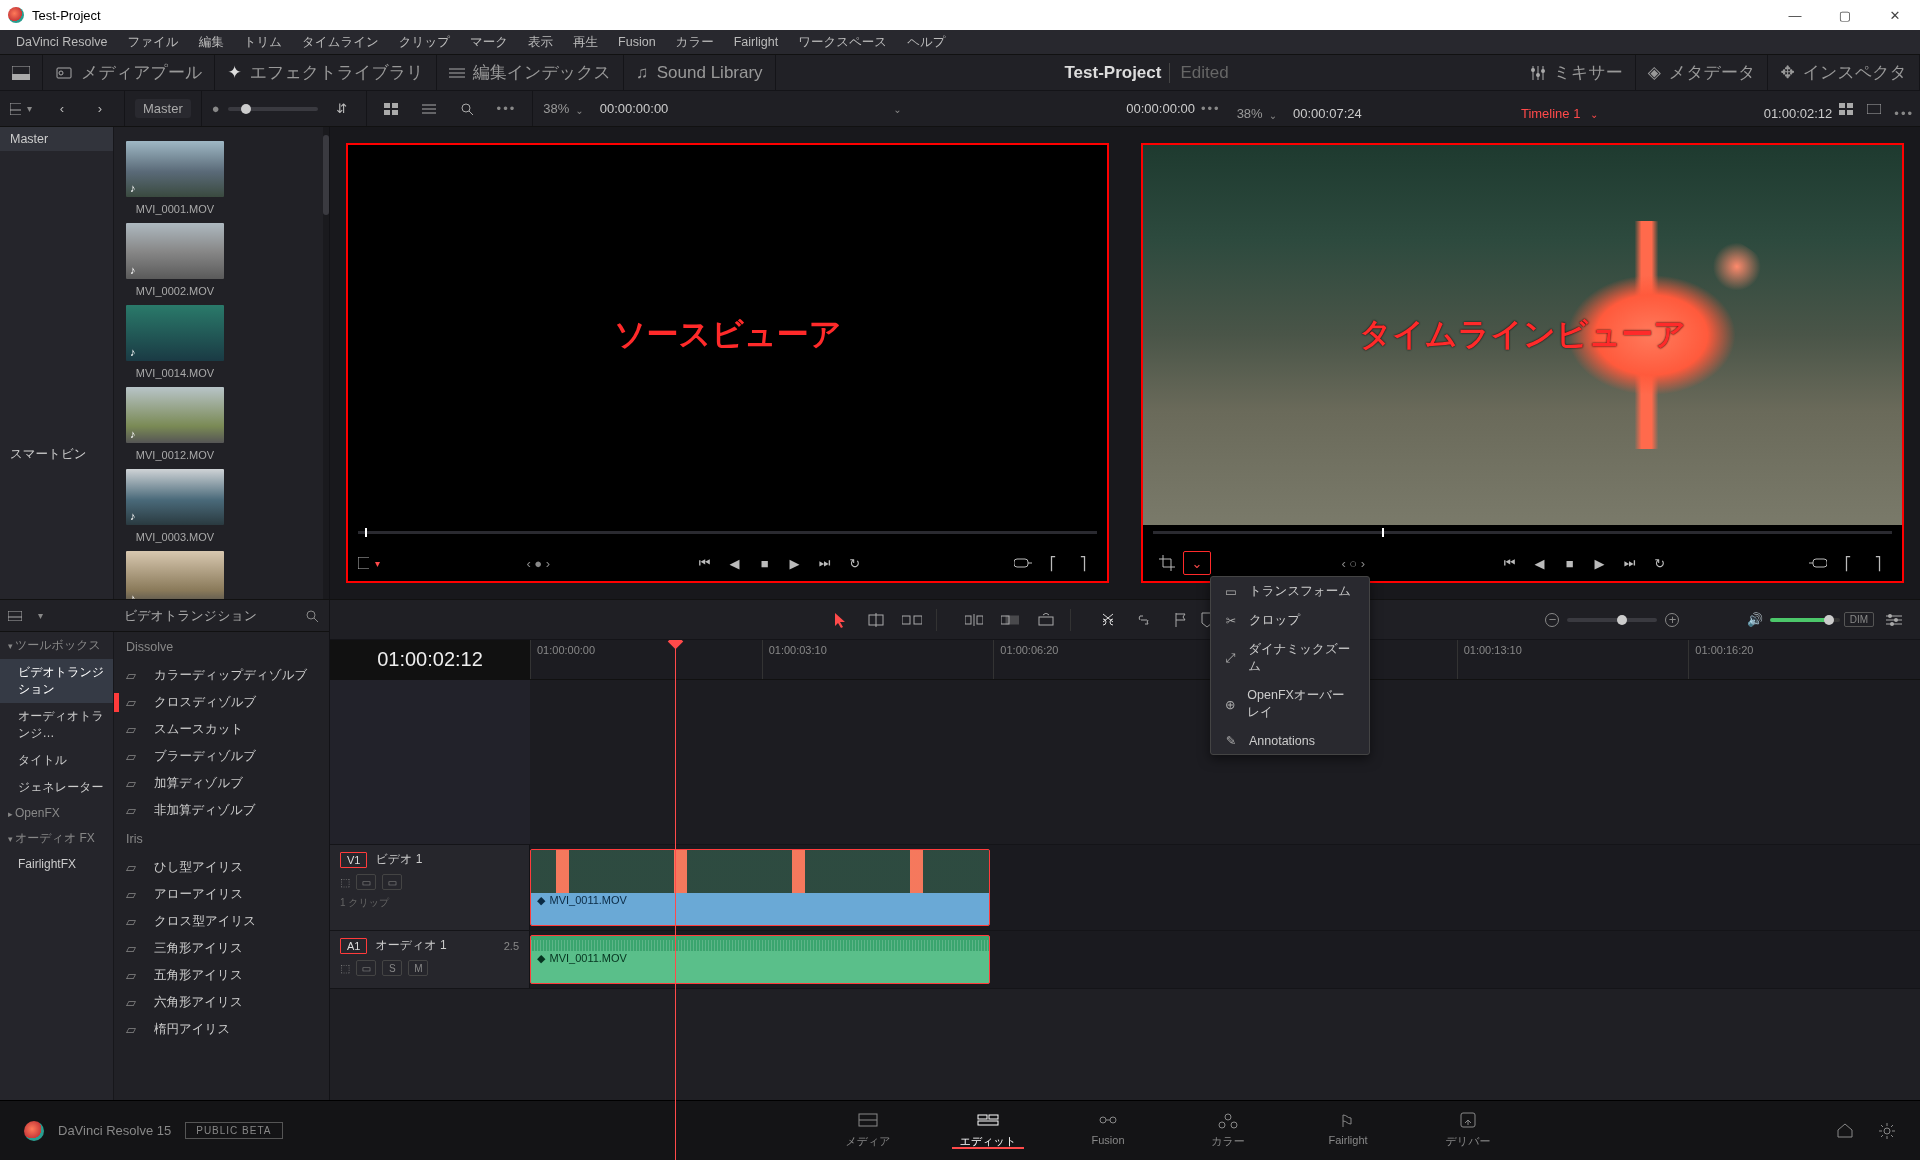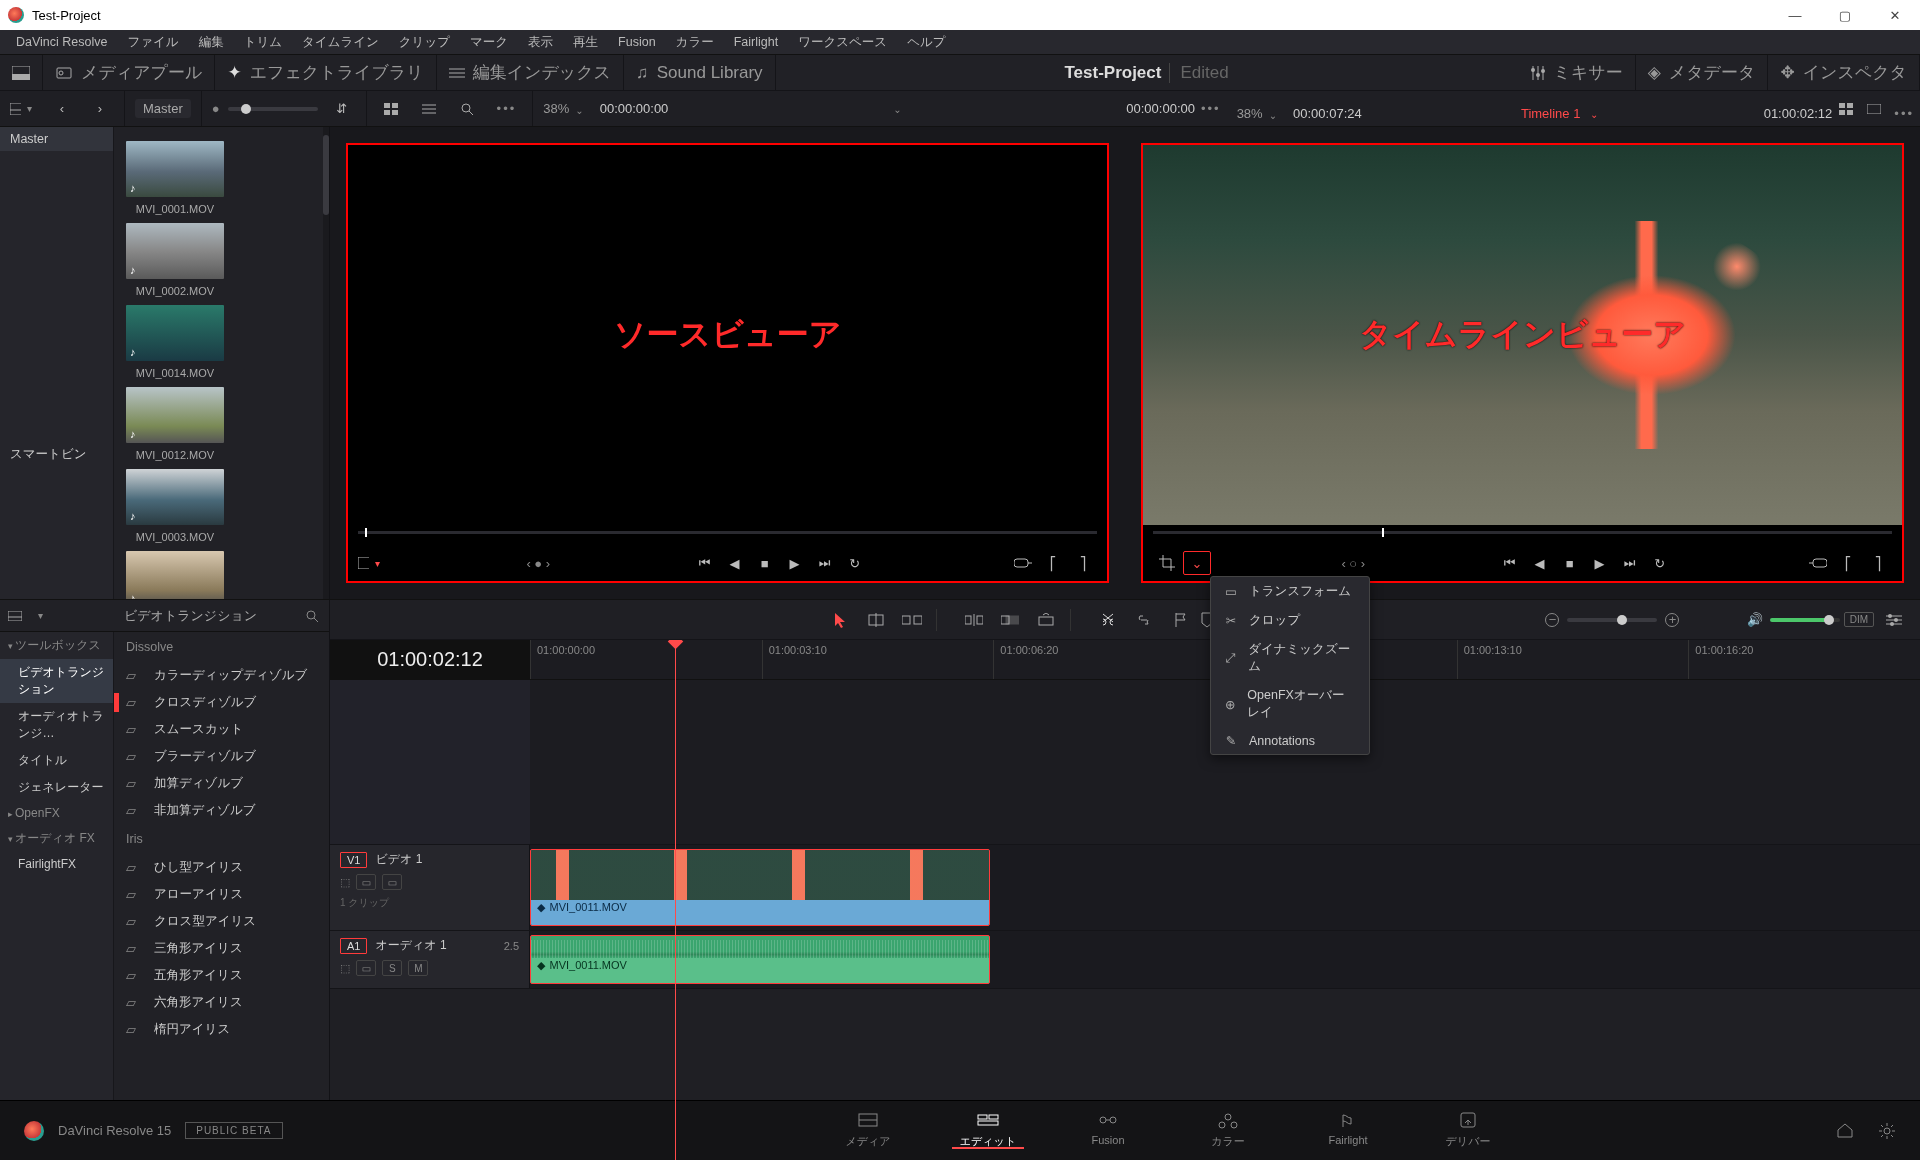--- a/index.html
+++ b/index.html
@@ -90,21 +90,21 @@
 .tl-track .hdr .badge{border:1.5px solid #ff3b3b;padding:1px 6px;font-size:11px;color:#ddd;border-radius:1px}
 .tl-track .hdr .name{color:#ccc;font-size:12px}
 .tl-track .hdr .r2{display:flex;gap:6px;color:#888;font-size:11px;align-items:center}
 .tl-track .hdr .r2 .b{width:20px;height:16px;border:1px solid #444;border-radius:2px;display:flex;align-items:center;justify-content:center;font-size:10px}
 .tl-track .lane{flex:1;position:relative;background:#1a1a1f}
 .clip{position:absolute;top:4px;bottom:4px;border:1.5px solid #ff3b3b;border-radius:2px;overflow:hidden}
 .clip.v{background:#3a5a6a}
 .clip.v .strip{position:absolute;inset:0;background:repeating-linear-gradient(90deg,#2d4a3e 0 25px,#ff7a5c 25px 38px,#2d4a3e 38px 118px);opacity:.95}
 .clip.a{background:#3aa56e}
 .clip.a .wave{position:absolute;inset:4px 0 14px;background:repeating-linear-gradient(90deg,rgba(255,255,255,.18) 0 1px,transparent 1px 3px),linear-gradient(180deg,transparent 40%,#2f8a5a 50%,transparent 60%)}
-.clip .lab{position:absolute;left:0;right:0;bottom:0;height:25px;background:#6aa9d6;color:#0a2a44;font-size:11px;padding:1px 6px}
+.clip .lab{position:absolute;left:0;right:0;bottom:0;height:32px;background:#6aa9d6;color:#0a2a44;font-size:11px;padding:1px 6px}
 .clip.a .lab{background:#5abf8a;color:#05331f}
 .playhead{position:absolute;top:0;bottom:0;width:1px;background:#ff4a4a;z-index:10}
 .playhead::before{content:"";position:absolute;top:-10px;left:-5px;width:11px;height:11px;background:#ff4a4a;transform:rotate(45deg)}
 
 .pages{position:absolute;left:0;right:0;bottom:0;height:60px;background:#141416;display:flex;align-items:center;color:#888;border-top:1px solid #000}
 .pages .brand{width:500px;display:flex;align-items:center;gap:14px;padding-left:24px}
 .pages .brand .logo{width:20px;height:20px;border-radius:50%;background:radial-gradient(circle at 40% 40%,#ff7a59,#c83a3a 55%,#2a9d8f 55%)}
 .pages .brand .pb{border:1px solid #555;padding:2px 10px;font-size:10px;letter-spacing:1px}
 .pages .pg{flex:0 0 120px;display:flex;flex-direction:column;align-items:center;gap:4px;font-size:11px;color:#888;height:100%;justify-content:center;position:relative}
 .pages .pg.active{color:#fff}

